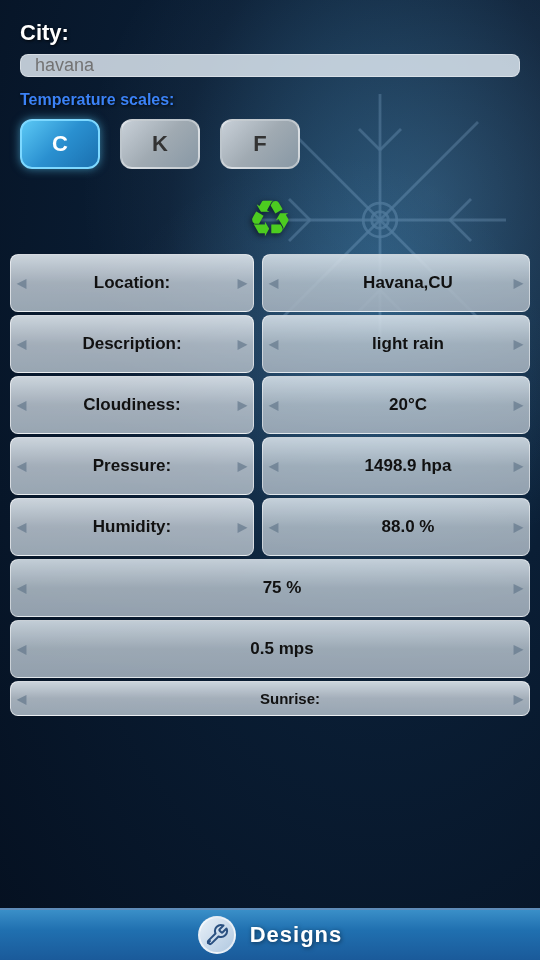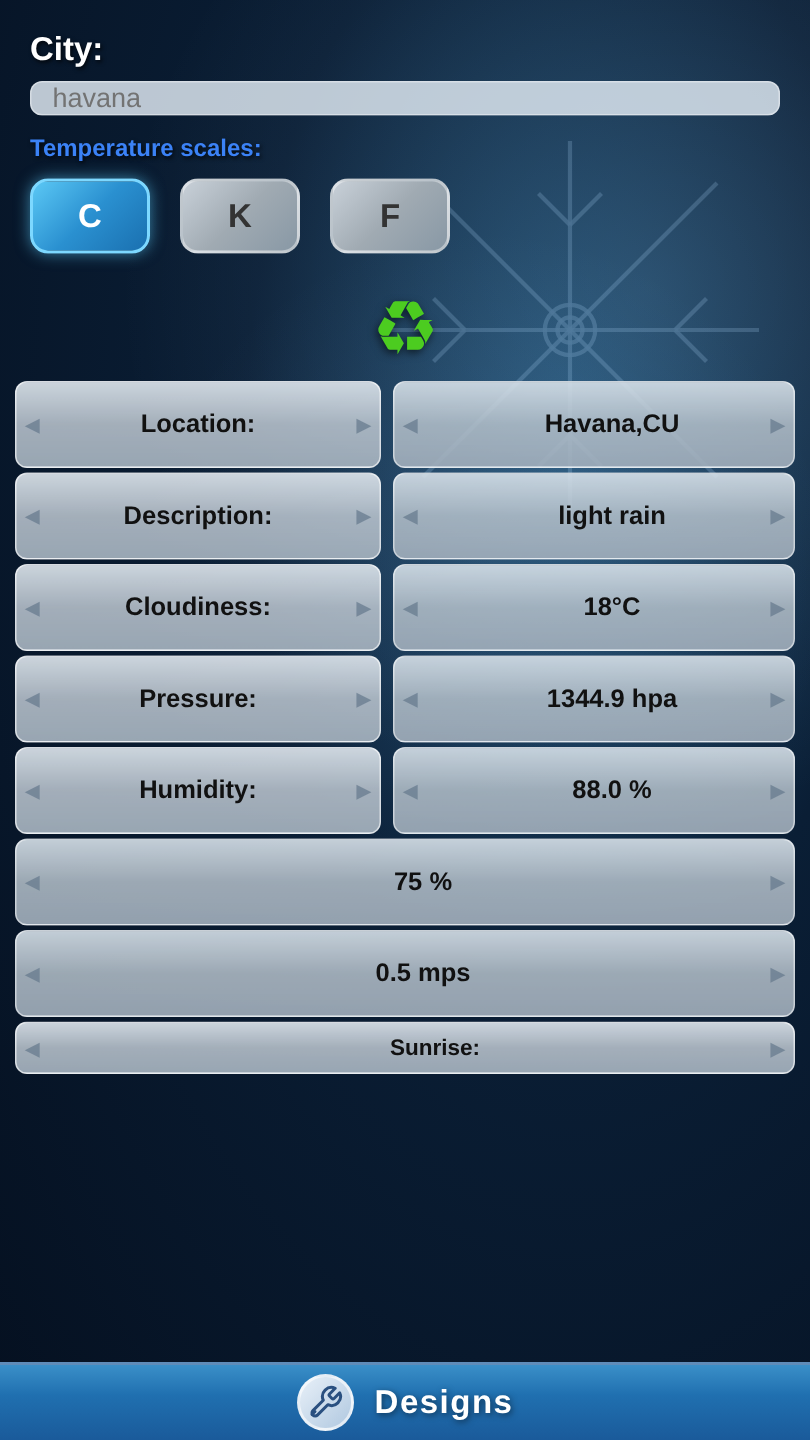--- a/index.html
+++ b/index.html
@@ -303,26 +303,26 @@
       <div class="data-cell value-cell">Havana,CU</div>
     </div>
 
     <div class="data-row">
       <div class="data-cell label-cell">Description:</div>
       <div class="data-cell value-cell">light rain</div>
     </div>
 
     <div class="data-row">
       <div class="data-cell label-cell">Cloudiness:</div>
-      <div class="data-cell value-cell">18°C</div>
+      <div class="data-cell value-cell">20°C</div>
     </div>
 
     <div class="data-row">
       <div class="data-cell label-cell">Pressure:</div>
-      <div class="data-cell value-cell">1344.9 hpa</div>
+      <div class="data-cell value-cell">1498.9 hpa</div>
     </div>
 
     <div class="data-row">
       <div class="data-cell label-cell">Humidity:</div>
       <div class="data-cell value-cell">88.0 %</div>
     </div>
 
     <div class="data-row">
       <div class="data-cell value-cell">75 %</div>
     </div>

